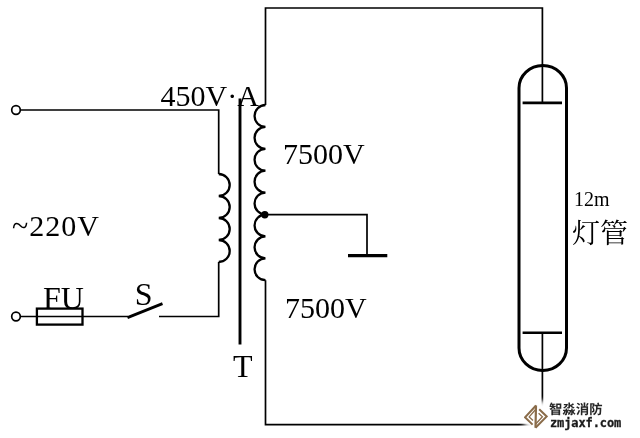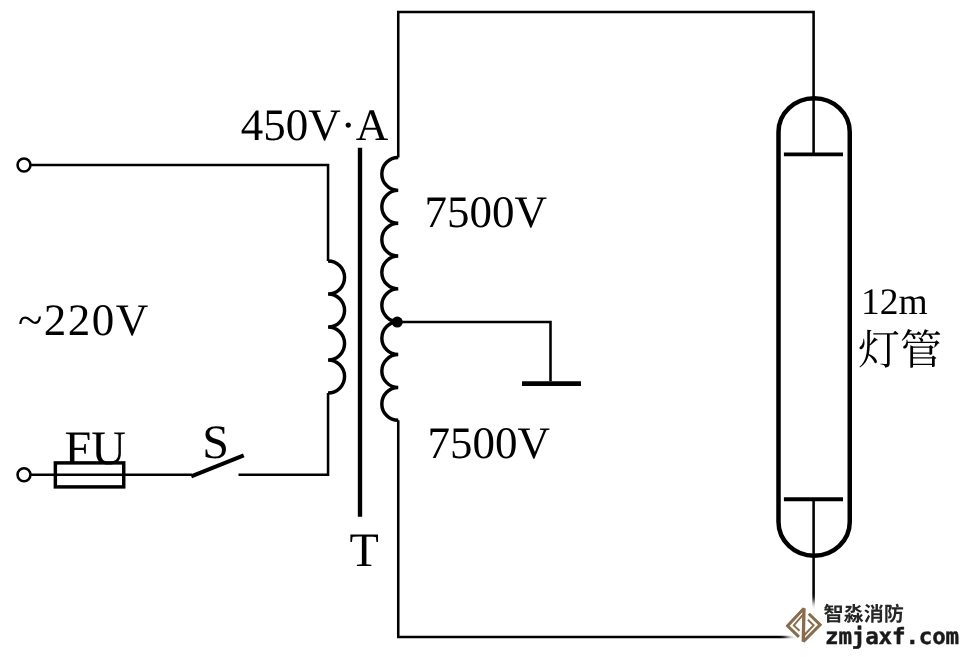--- a/index.html
+++ b/index.html
@@ -1,27 +1,27 @@
 <!DOCTYPE html>
 <html><head>
 <meta charset="utf-8">
 <style>
   html,body{margin:0;padding:0;}
   body{width:640px;height:438px;position:relative;background:#ffffff;overflow:hidden;
        font-family:"Liberation Serif","DejaVu Serif",serif;}
   .abs{position:absolute;}
   .lbl{position:absolute;color:#000;line-height:1;white-space:pre;}
-  .lbl-big{font-size:30px;}
+  .lbl-big{font-size:30px;margin-top:12px;}
   .lbl-med{font-size:32px;}
   .sr{position:absolute;width:1px;height:1px;overflow:hidden;clip:rect(0 0 0 0);clip-path:inset(50%);}
   #circuit{position:absolute;left:0;top:0;}
   #wm-glow{position:absolute;left:523px;top:401px;width:89px;height:30px;background:#fff;
            border-radius:12px;filter:blur(2.5px);}
   #wm-site{position:absolute;left:29px;top:19px;font-family:"DejaVu Sans Mono","Liberation Mono",monospace;
-           font-weight:bold;font-size:15px;color:#1a1a1a;letter-spacing:-0.1px;-webkit-text-stroke:0.3px #1a1a1a;line-height:1;}
+           font-weight:bold;font-size:12px;color:#1a1a1a;letter-spacing:-0.1px;-webkit-text-stroke:0.3px #1a1a1a;line-height:1;}
 </style>
 </head>
 <body>
 
 <svg id="circuit" width="640" height="438" viewBox="0 0 640 438" fill="none" stroke="#000">
 
   <circle cx="16" cy="110" r="4.3" stroke-width="1.7" fill="#fff"></circle>
   <circle cx="16" cy="316.5" r="4.3" stroke-width="1.7" fill="#fff"></circle>
 
   <path d="M20.6,110 H218.7 V174" stroke-width="1.7"></path>
@@ -53,21 +53,21 @@
   <path d="M522.6,332.8 H562" stroke-width="2.6"></path>
 </svg>
 
 <div class="lbl lbl-big" style="left:160.5px;top:69.2px;">450V·A</div>
 <div class="lbl lbl-big" style="left:283px;top:127.4px;">7500V</div>
 <div class="lbl lbl-big" style="left:285px;top:281.3px;">7500V</div>
 <div class="lbl lbl-big" style="left:12px;top:198.6px;letter-spacing:1px;">~220V</div>
 <div class="lbl lbl-med" style="left:43px;top:281.7px;">FU</div>
 <div class="lbl lbl-med" style="left:134.8px;top:277.9px;">S</div>
 <div class="lbl lbl-med" style="left:233px;top:349.8px;">T</div>
-<div class="lbl" style="left:574px;top:188.8px;font-size:25px;">12m</div>
+<div class="lbl" style="left:574px;top:188.8px;font-size:20px;">12m</div>
 
 <div class="abs" style="left:572px;top:218px;">
   <span class="sr">灯管</span>
   <svg width="58" height="30" viewBox="0 0 58 30" aria-hidden="true">
     <g fill="#000" transform="translate(0,25) scale(0.028,-0.028)">
         <path d="M360 744L835 744L881 802Q881 802 889 795Q898 789 911 778Q924 767 939 755Q953 742 964 730Q961 714 939 714L368 714ZM221 827L320 816Q318 806 310 798Q302 791 284 789Q283 659 283 549Q282 439 273 346Q264 254 240 177Q216 101 170 39Q124 -23 48 -72L36 -55Q97 -4 134 60Q172 124 190 202Q209 280 215 374Q221 469 221 581Q221 694 221 827ZM239 256Q307 231 351 202Q394 174 417 145Q440 116 447 92Q454 68 448 52Q442 36 427 31Q413 27 394 39Q383 74 356 112Q329 151 295 186Q260 221 228 247ZM388 642L474 585Q471 580 461 576Q451 572 437 577Q420 561 395 539Q369 517 340 494Q310 471 281 451L271 460Q291 487 314 521Q337 555 357 587Q378 620 388 642ZM128 612L143 612Q156 552 155 506Q153 459 140 427Q126 395 102 377Q83 363 67 364Q50 364 41 375Q33 385 37 402Q41 418 62 435Q75 444 90 467Q105 491 117 527Q128 563 128 612ZM690 737L754 737L754 30Q754 4 747 -19Q740 -41 717 -56Q694 -71 646 -77Q645 -60 640 -46Q634 -32 625 -24Q612 -14 590 -7Q569 0 532 5L532 20Q532 20 549 19Q567 17 590 16Q614 15 635 13Q656 12 665 12Q680 12 685 16Q690 21 690 33Z"></path>
         <path d="M1875 797Q1875 797 1883 790Q1892 784 1905 773Q1918 763 1933 751Q1947 738 1959 726Q1956 710 1933 710L1578 710L1578 740L1829 740ZM1439 792Q1439 792 1452 781Q1465 771 1482 756Q1500 740 1514 726Q1510 710 1489 710L1182 710L1182 740L1398 740ZM1670 727Q1712 717 1735 702Q1759 686 1769 669Q1779 652 1779 638Q1778 623 1769 613Q1761 604 1747 603Q1734 602 1720 614Q1718 641 1699 671Q1681 700 1660 719ZM1687 805Q1683 797 1674 793Q1664 788 1649 789Q1622 742 1585 703Q1548 664 1509 639L1496 650Q1523 684 1548 735Q1574 786 1591 842ZM1269 725Q1308 714 1330 698Q1353 682 1361 666Q1370 649 1369 635Q1367 621 1359 612Q1350 604 1338 603Q1325 603 1311 614Q1310 641 1294 670Q1278 699 1258 718ZM1287 805Q1283 797 1274 793Q1265 788 1248 790Q1211 718 1159 661Q1108 604 1053 568L1039 579Q1083 624 1124 695Q1165 765 1192 843ZM1447 645Q1486 641 1510 630Q1533 619 1543 604Q1553 590 1552 576Q1551 562 1542 552Q1533 543 1520 541Q1506 540 1491 550Q1488 574 1472 599Q1456 623 1437 638ZM1246 459L1321 426L1311 426L1311 -58Q1311 -61 1305 -66Q1298 -71 1286 -75Q1274 -80 1256 -80L1246 -80L1246 426ZM1740 426L1740 397L1279 397L1279 426ZM1832 539L1871 579L1944 509Q1939 504 1930 502Q1921 501 1907 500Q1893 477 1870 450Q1847 423 1827 404L1813 412Q1818 429 1824 453Q1830 476 1835 499Q1841 523 1843 539ZM1172 589Q1190 538 1189 499Q1188 459 1175 433Q1163 407 1146 394Q1134 385 1120 382Q1107 379 1095 382Q1084 386 1078 397Q1071 412 1079 426Q1087 440 1102 449Q1128 466 1144 505Q1161 544 1154 588ZM1875 539L1875 509L1170 509L1170 539ZM1753 175L1788 213L1866 153Q1862 148 1852 143Q1841 138 1827 136L1827 -41Q1827 -44 1818 -48Q1809 -53 1796 -57Q1784 -61 1772 -61L1762 -61L1762 175ZM1692 426L1727 463L1804 405Q1800 400 1790 395Q1779 390 1767 388L1767 251Q1767 248 1757 243Q1748 239 1735 235Q1723 230 1712 230L1701 230L1701 426ZM1793 175L1793 145L1275 145L1275 175ZM1793 17L1793 -13L1275 -13L1275 17ZM1736 287L1736 258L1275 258L1275 287Z"></path>
       </g>
   </svg>
 </div>

